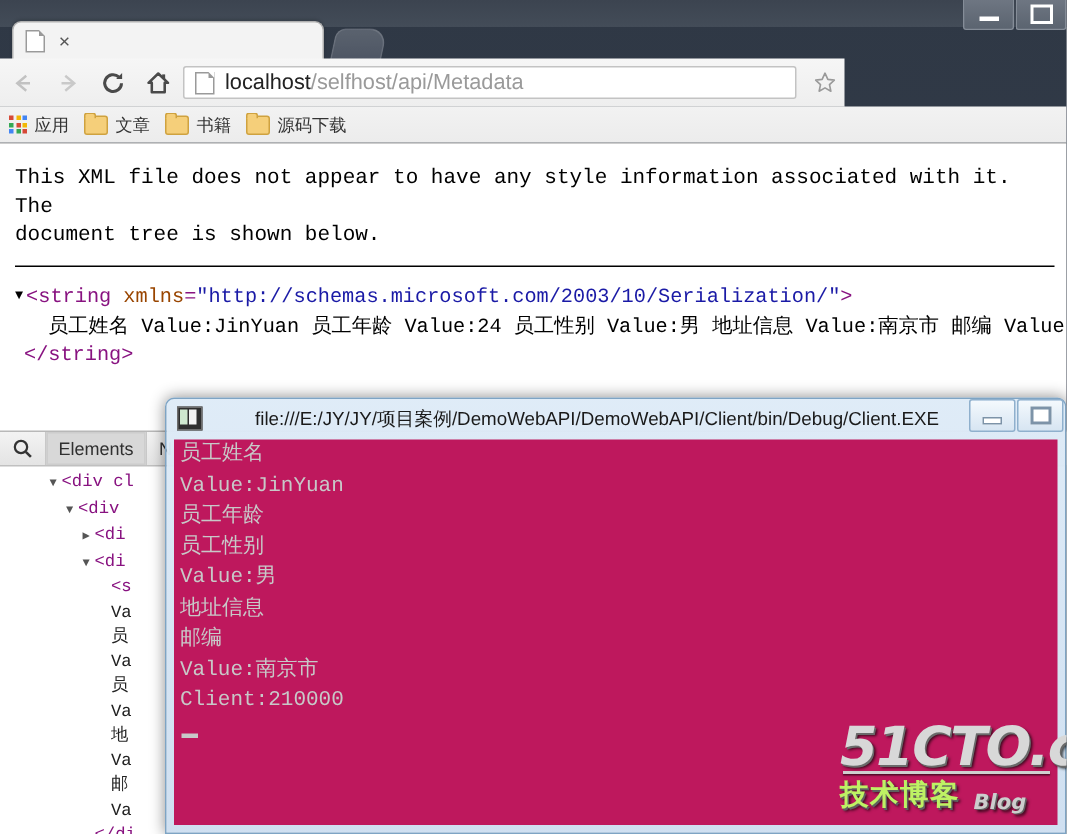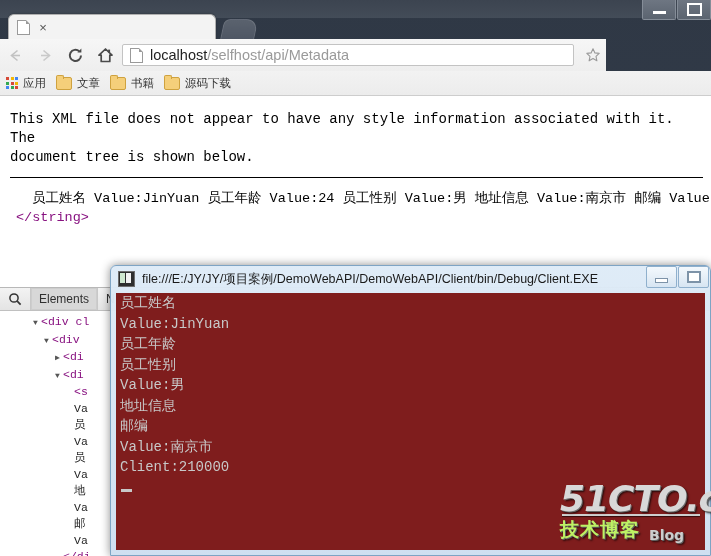--- a/index.html
+++ b/index.html
@@ -76,21 +76,21 @@
   .tab-newbtn{
     position:absolute;left:222px;top:5px;width:32px;height:21px;
     background:linear-gradient(180deg,#5a626e 0,#4d5563 100%);
     border-radius:6px 12px 0 0;
     transform:skewX(-12deg);
     border:1px solid rgba(255,255,255,.12);
   }
 
   
   .toolbar{
-    position:absolute;left:0;top:39px;width:606px;height:32px;
+    position:absolute;left:0;top:39px;width:563px;height:32px;
     background:linear-gradient(180deg,#f6f6f6 0,#eeeeee 100%);
     border-bottom:1px solid #cfcfcf;
     display:flex;align-items:center;
   }
   .navbtn{width:30px;height:30px;display:flex;align-items:center;justify-content:center;}
   .navbtn svg{display:block;}
   .omnibox{
     flex:1;height:22px;margin:0 6px 0 2px;background:#fff;
     border:1px solid #c3c3c3;border-radius:2px;
     display:flex;align-items:center;padding:0 4px;box-sizing:border-box;
@@ -181,41 +181,41 @@
   }
   .cw-frame{
     position:absolute;left:0;top:0;width:601px;height:291px;
     background:linear-gradient(180deg,rgba(222,235,247,.97) 0,rgba(205,222,240,.95) 100%);
     border:1px solid #7ea4c4;border-radius:6px 6px 0 0;
     box-shadow:0 0 10px rgba(0,0,0,.45);
     box-sizing:border-box;
   }
   .cw-title{
     position:absolute;left:0;top:0;width:601px;height:28px;
-    display:flex;align-items:center;padding-left:8px;box-sizing:border-box;
+    display:flex;align-items:center;padding-left:8px;box-sizing:border-box;gap:28px;
   }
   .cw-ico{
     width:15px;height:14px;flex:none;margin-right:7px;
     background:#2e2e2e;border:1px solid #6d6d6d;position:relative;
   }
   .cw-ico:before{content:"";position:absolute;left:1px;top:1px;width:5px;height:10px;background:#cfe8cf;}
   .cw-ico:after{content:"";position:absolute;left:7px;top:1px;width:5px;height:10px;background:#f2f2f2;}
   .cw-text{font-size:12.5px;color:#1a1a1a;white-space:nowrap;overflow:hidden;}
   .cw-btns{position:absolute;right:2px;top:1px;display:flex;}
   .cw-btn{
     width:29px;height:20px;margin-left:1px;
     background:linear-gradient(180deg,#f4f9fd 0,#d7e5f2 100%);
     border:1px solid #8fb0cd;border-radius:2px;
     display:flex;align-items:center;justify-content:center;
   }
   .cw-btn .g-min{width:11px;height:3px;background:#fff;border:1px solid #7d93a8;margin-top:6px;}
   .cw-btn .g-max{width:10px;height:8px;border:2px solid #7d93a8;background:#fff;}
   .cw-client{
     position:absolute;left:6px;top:28px;width:589px;height:257px;
-    background:#7f1d1d;overflow:hidden;
+    background:#be185d;overflow:hidden;
   }
   .cw-line{
     font-family:"Liberation Mono",monospace;
     font-size:14px;line-height:20.5px;color:#c8c8c8;
     padding-left:4px;white-space:pre;
   }
   .cw-cursor{
     width:11px;height:3px;background:#c8c8c8;margin:11px 0 0 5px;
   }
 
@@ -232,21 +232,21 @@
   }
   .wm-rule{height:2px;background:#cfcfcf;margin:2px 0 1px 2px;width:138px;
            box-shadow:0 1px 1px rgba(0,0,0,.6);}
   .wm-sub{display:flex;align-items:flex-end;}
   .wm-cn{
     font-family:"DejaVu Sans",sans-serif;font-weight:bold;font-size:19px;
     color:#bef264;text-shadow:1px 1px 0 #5f5f5f,2px 2px 2px rgba(0,0,0,.7);
     letter-spacing:1px;
   }
   .wm-blog{
-    font-family:"DejaVu Sans",sans-serif;font-weight:bold;
+    font-family:"DejaVu Sans",sans-serif;font-weight:bold;font-style:italic;
     font-size:14px;color:#cdcdcd;margin-left:9px;
     text-shadow:1px 1px 0 #5f5f5f,2px 2px 2px rgba(0,0,0,.7);
   }
 </style>
 </head>
 <body>
 
 <div id="desktop"></div>
 
 <div id="browser">
@@ -343,20 +343,23 @@
     </div>
   </div>
 
   <div class="viewport">
     <div class="xml-note">
       <div>This XML file does not appear to have any style information associated with it. The</div>
       <div>document tree is shown below.</div>
     </div>
     <div class="xml-rule"></div>
     <div class="xml-tree">
+      <div>
+        <span class="tw">▼</span><span class="tag">&lt;<span>string</span></span> <span class="attr">xmlns</span><span class="tag">=</span><span class="val">"http://schemas.microsoft.com/2003/10/Serialization/"</span><span class="tag">&gt;</span>
+      </div>
       <span class="xml-text">员工姓名 Value:JinYuan 员工年龄 Value:24 员工性别 Value:男 地址信息 Value:南京市 邮编 Value:210000</span>
       <span class="xml-close tag">&lt;/string&gt;</span>
     </div>
   </div>
 
   <div class="devtools">
     <div class="dt-toolbar">
       <div class="dt-search">
         <svg width="14" height="14" viewBox="0 0 14 14">
           <circle cx="6" cy="6" r="4.1" fill="none" stroke="#333" stroke-width="1.5"></circle>

